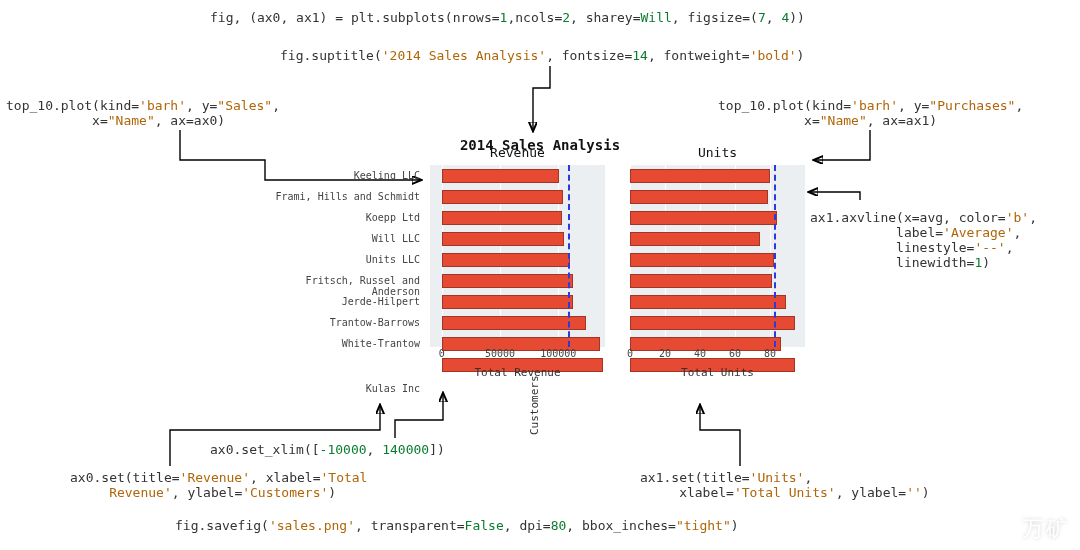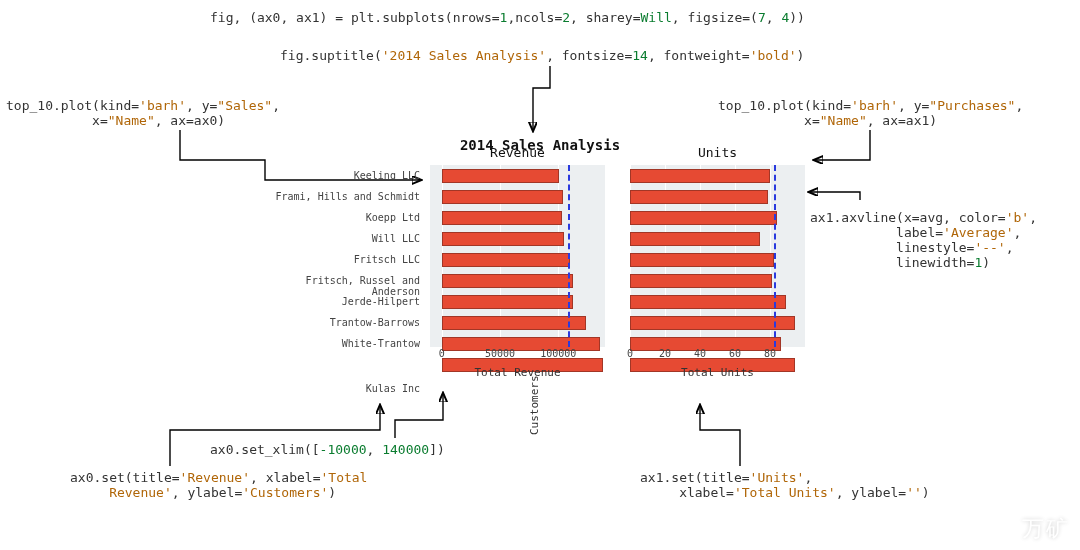--- a/index.html
+++ b/index.html
@@ -52,20 +52,21 @@
            linewidth=<span class="num">1</span>)</div>
 
 <div class="code" style="left:210px; top:442px;">ax0.set_xlim([<span class="num">-10000</span>, <span class="num">140000</span>])</div>
 
 <div class="code" style="left:70px; top:470px;">ax0.set(title=<span class="str">'Revenue'</span>, xlabel=<span class="str">'Total</span>
      <span class="str">Revenue'</span>, ylabel=<span class="str">'Customers'</span>)</div>
 
 <div class="code" style="left:640px; top:470px;">ax1.set(title=<span class="str">'Units'</span>,
      xlabel=<span class="str">'Total Units'</span>, ylabel=<span class="str">''</span>)</div>
 
+<div class="code" style="left:175px; top:518px;">fig.savefig(<span class="str">'sales.png'</span>, transparent=<span class="kw">False</span>, dpi=<span class="num">80</span>, bbox_inches=<span class="str">"tight"</span>)</div>
 
 <svg class="arrow" width="1080" height="550" style="left:0;top:0">
   <defs>
     <marker id="ah" markerWidth="8" markerHeight="8" refX="6" refY="3" orient="auto">
       <path d="M0,0 L7,3 L0,6 Z" fill="#000"></path>
     </marker>
   </defs>
 
   <path d="M550,66 L550,88 L533,88 L533,130"></path>
 
@@ -87,21 +88,21 @@
 
   <div class="yaxis-label">Customers</div>
 
   <div class="subplot left">
     <div class="plot-title">Revenue</div>
     <div class="ylabels" id="ylabels">
           <div class="ylabel-row" style="top: 4.5px;">Keeling LLC</div>
           <div class="ylabel-row" style="top: 25.5px;">Frami, Hills and Schmidt</div>
           <div class="ylabel-row" style="top: 46.5px;">Koepp Ltd</div>
           <div class="ylabel-row" style="top: 67.5px;">Will LLC</div>
-          <div class="ylabel-row" style="top: 88.5px;">Fritsch LLC</div>
+          <div class="ylabel-row" style="top: 88.5px;">Units LLC</div>
           <div class="ylabel-row" style="top: 109.5px;">Fritsch, Russel and Anderson</div>
           <div class="ylabel-row" style="top: 130.5px;">Jerde-Hilpert</div>
           <div class="ylabel-row" style="top: 151.5px;">Trantow-Barrows</div>
           <div class="ylabel-row" style="top: 172.5px;">White-Trantow</div>
           <div class="ylabel-row" style="top: 193.5px; margin-top: 24px;">Kulas Inc</div>
         </div>
     <div class="bars" id="bars0">
           <div class="gridline" style="left: 11.6667px;"></div>
           <div class="gridline" style="left: 70px;"></div>
           <div class="gridline" style="left: 128.333px;"></div>

